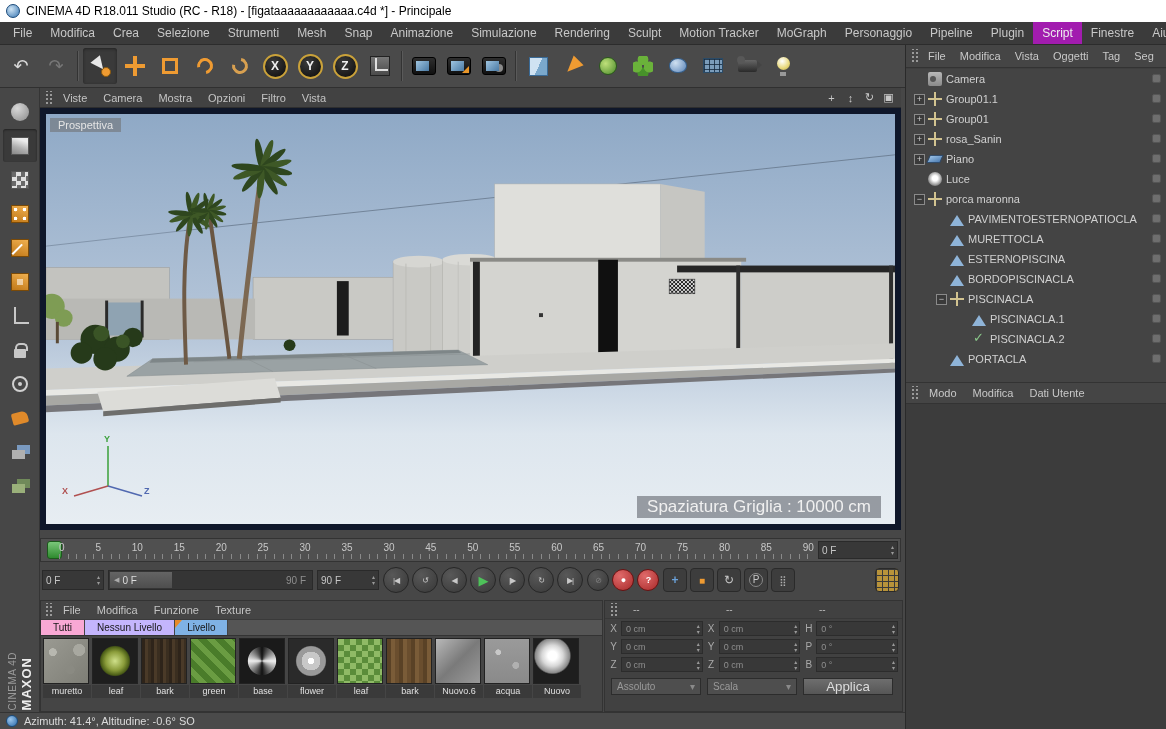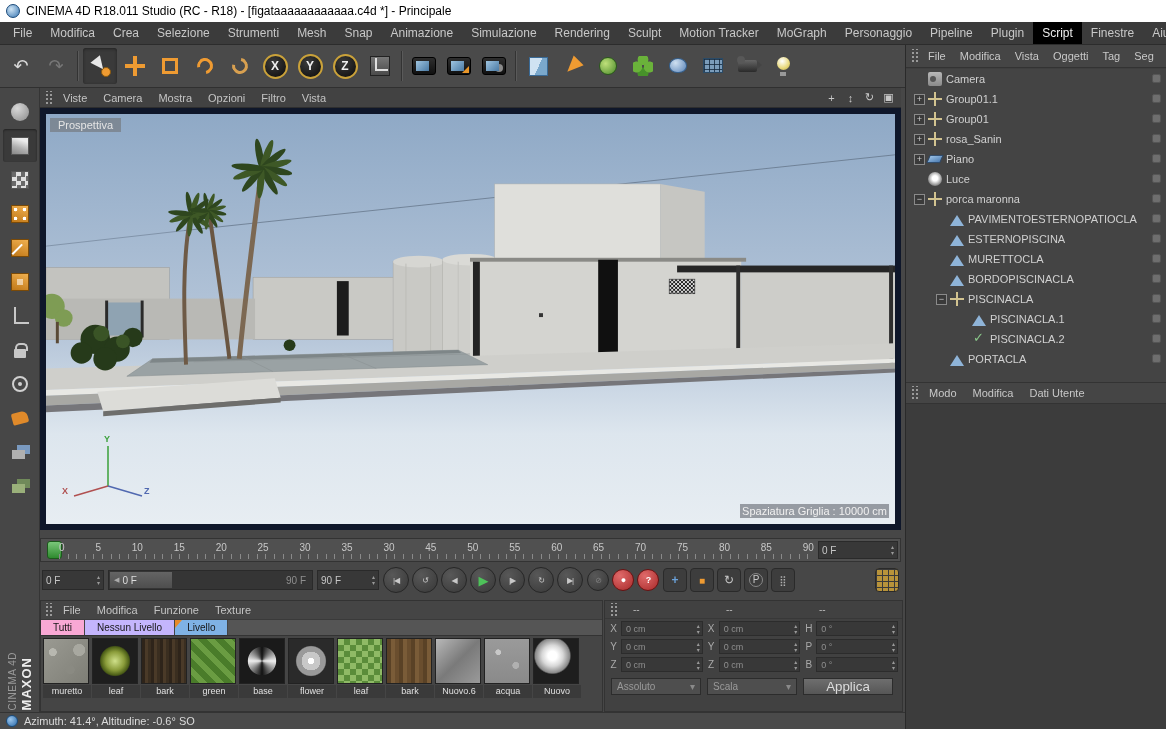--- a/index.html
+++ b/index.html
@@ -6,21 +6,21 @@
   body{margin:0;background:#222;font-family:"Liberation Sans","DejaVu Sans",sans-serif}
   #app{position:relative;width:1166px;height:729px;background:#474747;overflow:hidden;color:#ccc;font-size:11px}
 
   
   .titlebar{position:absolute;left:0;top:0;width:100%;height:22px;background:#ffffff;color:#000;display:flex;align-items:center;gap:6px;padding:0 6px;font-size:12px}
   .c4d-logo{width:14px;height:14px;border-radius:50%;background:radial-gradient(circle at 35% 35%,#cfe4f4,#3a78b4);border:1px solid #1a4a7a;flex:none}
 
   
   .menubar{position:absolute;left:0;top:22px;width:100%;height:23px;background:#3b3b3b;border-bottom:1px solid #2c2c2c;display:flex;align-items:stretch;padding:0 4px}
   .mitem{display:flex;align-items:center;padding:0 9px;color:#c8c8c8;font-size:12px;white-space:nowrap}
-  .mitem.active{background:#000000;color:#eee}
+  .mitem.active{background:#a21caf;color:#eee}
 
   
   .toolbar{position:absolute;left:0;top:45px;width:905px;height:43px;background:#4a4a4a;border-bottom:1px solid #303030;display:flex;align-items:center;padding:0 4px;gap:1px}
   .tbtn{width:34px;height:36px;background:transparent;border:none;display:flex;align-items:center;justify-content:center;position:relative;flex:none}
   .tbtn.pressed{background:#3a3a3a;box-shadow:inset 0 1px 3px #222;border-radius:3px}
   .tsep{width:2px;height:30px;background:#333;border-right:1px solid #5a5a5a;margin:0 3px;flex:none}
   .g{display:block;position:relative;width:22px;height:22px}
   .tglyph{font-size:18px;color:#d8d8d8;line-height:22px;text-align:center;width:22px;display:block}
   .tglyph.dim{color:#777}
   .ic-cursor::before{content:"";position:absolute;left:6px;top:2px;border:6px solid transparent;border-top:13px solid #e8e8e8;transform:rotate(-38deg)}
@@ -81,21 +81,21 @@
 
   
   .viewport{position:absolute;left:40px;top:88px;width:861px;height:442px}
   .vp-menu{height:20px;background:#424242;border-bottom:1px solid #2e2e2e;display:flex;align-items:center;gap:2px;padding:0 4px}
   .vpm{padding:0 7px;color:#c4c4c4;font-size:11px}
   .vp-ctrls{margin-left:auto;display:flex;gap:2px}
   .vp-ctrl{width:17px;height:15px;display:flex;align-items:center;justify-content:center;color:#c8c8c8;font-size:11px}
   .vp-canvas{position:absolute;top:20px;left:0;right:0;bottom:0;border:6px solid #0f172a;overflow:hidden}
   .vp-canvas svg{display:block;width:100%;height:100%}
   .vp-label{position:absolute;left:4px;top:4px;background:rgba(110,110,110,.55);color:#e4e4e4;padding:1px 8px;font-size:11px}
-  .vp-grid-label{position:absolute;right:6px;bottom:6px;background:rgba(130,135,142,.8);color:#f0f0f0;padding:1px 2px;font-size:11px}
+  .vp-grid-label{position:absolute;right:14px;bottom:6px;background:rgba(130,135,142,.8);color:#f0f0f0;padding:1px 10px;font-size:17px}
   .axis-gizmo{position:absolute;left:14px;bottom:18px;width:96px;height:72px}
   .axis-label{position:absolute;font-size:9px;font-weight:bold}
   .axis-y{left:44px;top:0;color:#3aa03a}
   .axis-x{left:2px;top:52px;color:#b05050}
   .axis-z{left:84px;top:52px;color:#5068b0}
 
   
   .ruler{position:absolute;left:40px;top:538px;width:861px;height:24px;background:#505050;border:1px solid #333}
   .playhead{position:absolute;left:6px;top:2px;width:15px;height:18px;background:linear-gradient(#7ac77a,#2e8a2e);border:1px solid #1a5a1a;border-radius:3px}
   .ticks{position:absolute;left:18px;right:86px;top:3px;display:flex;justify-content:space-between;color:#c8c8c8;font-size:10px}
@@ -921,28 +921,28 @@
   <div class="om-row indent-1">
     <span class="om-exp"></span>
     <span class="om-icon icon-polygon"></span>
     <span class="om-label">PAVIMENTOESTERNOPATIOCLA</span>
     <span class="om-dot"></span>
   </div>
 
   <div class="om-row indent-1">
     <span class="om-exp"></span>
     <span class="om-icon icon-polygon"></span>
-    <span class="om-label">ESTERNOPISCINA</span>
+    <span class="om-label">MURETTOCLA</span>
     <span class="om-dot"></span>
   </div>
 
   <div class="om-row indent-1">
     <span class="om-exp"></span>
     <span class="om-icon icon-polygon"></span>
-    <span class="om-label">MURETTOCLA</span>
+    <span class="om-label">ESTERNOPISCINA</span>
     <span class="om-dot"></span>
   </div>
 
   <div class="om-row indent-1">
     <span class="om-exp"></span>
     <span class="om-icon icon-polygon"></span>
     <span class="om-label">BORDOPISCINACLA</span>
     <span class="om-dot"></span>
   </div>
 

